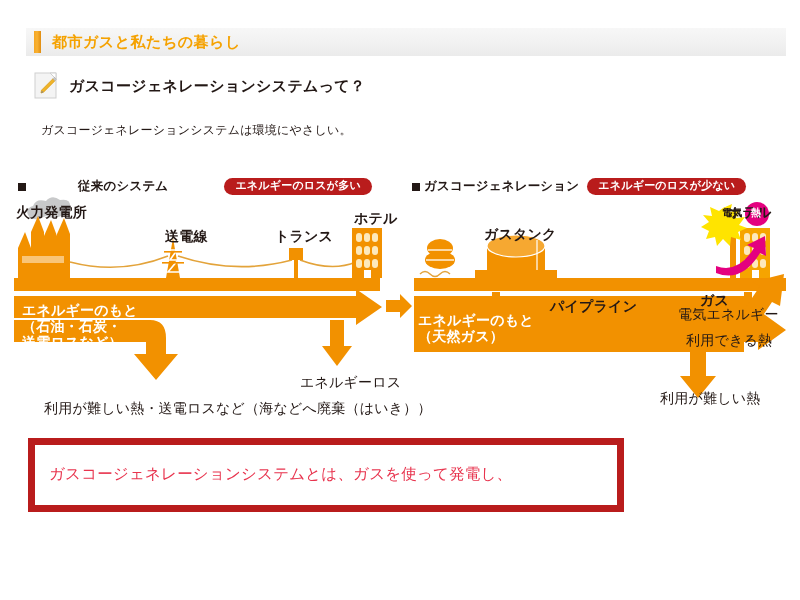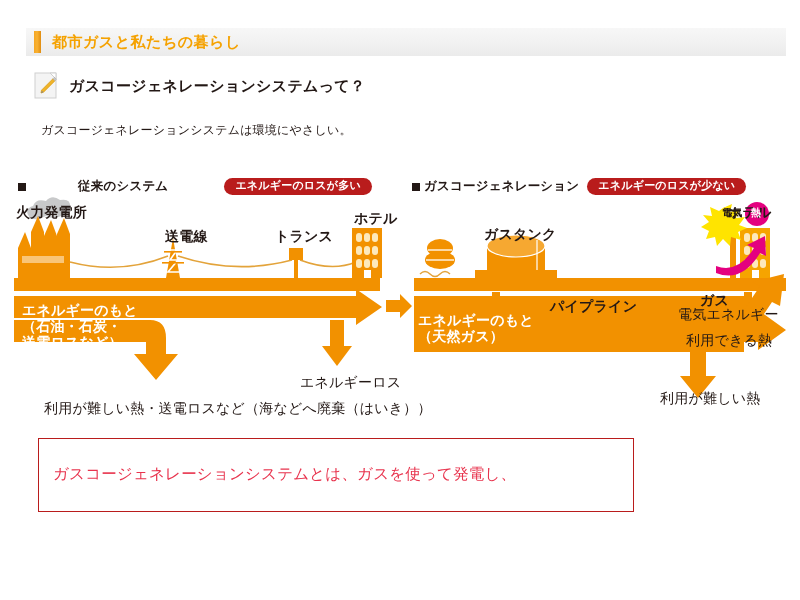--- a/index.html
+++ b/index.html
@@ -129,25 +129,25 @@
   svg { display: block; }
   .svg-layer {
     position: absolute;
     left: 0;
     top: 0;
   }
 
   
   .summary-box {
     position: absolute;
-    left: 38px;
+    left: 28px;
     top: 438px;
     width: 596px;
     height: 74px;
-    border: 1px solid #b91c1c;
+    border: 7px solid #b91c1c;
     box-sizing: border-box;
     display: flex;
     flex-direction: column;
     justify-content: center;
     padding-left: 14px;
   }
   .summary-line {
     font-size: 15.5px;
     color: #e8344e;
     line-height: 1.62;

